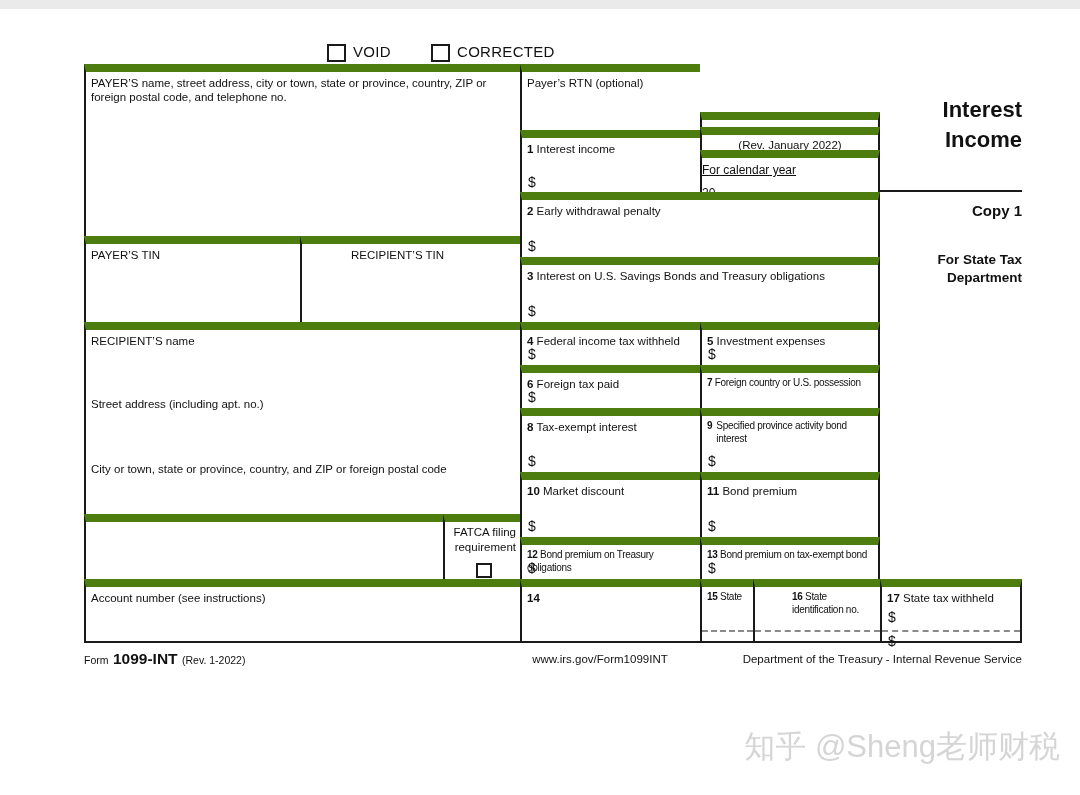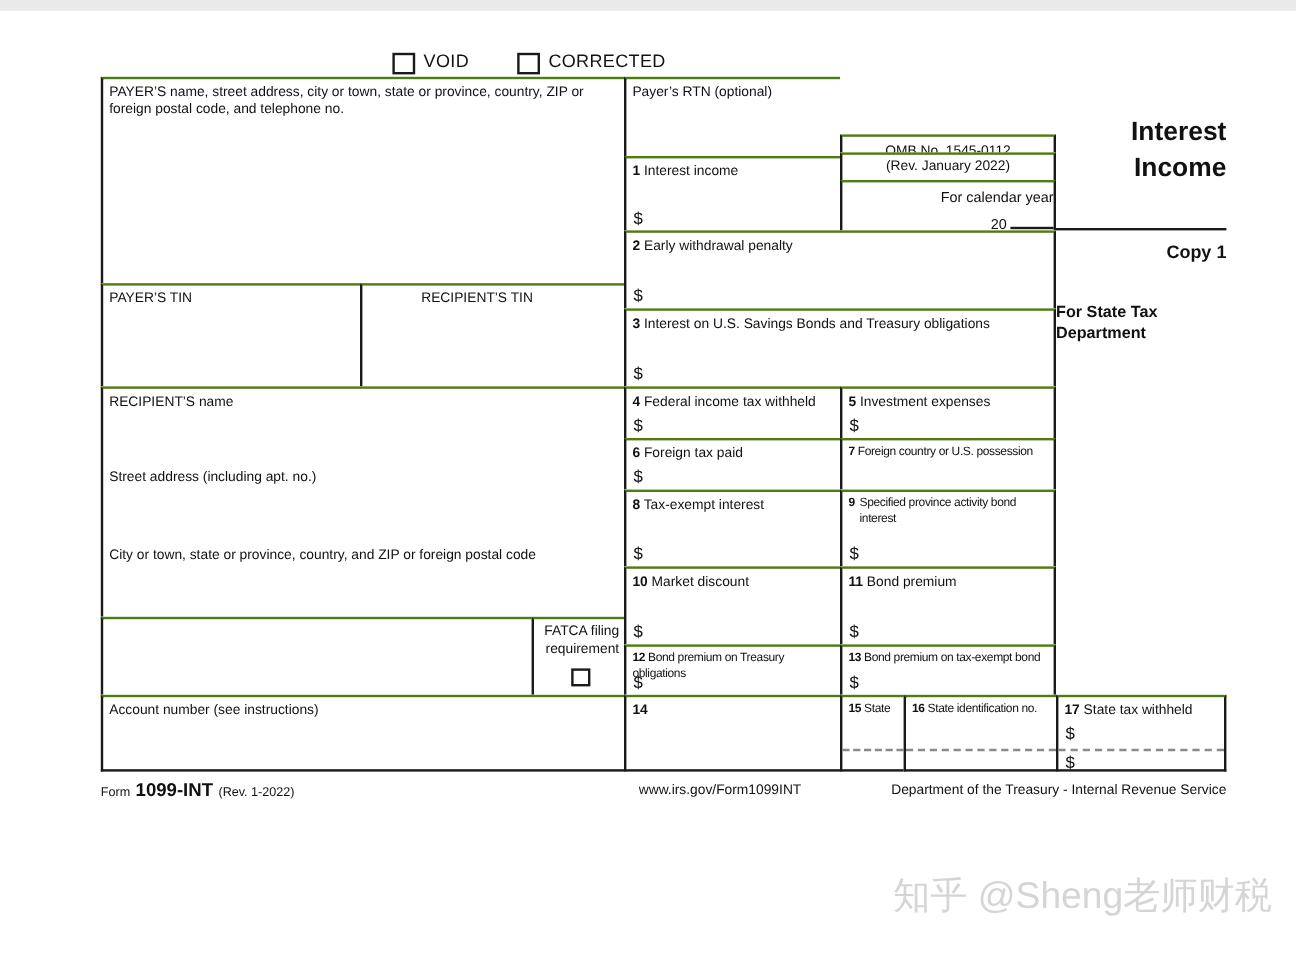--- a/index.html
+++ b/index.html
@@ -1,43 +1,43 @@
 <!DOCTYPE html>
 <html><head>
 <meta charset="utf-8">
 <style>
   html,body{margin:0;padding:0;background:#fff;}
   body{width:1080px;height:795px;font-family:"Liberation Sans",sans-serif;color:#111;}
   .page{position:relative;width:1080px;height:795px;background:#fff;overflow:hidden;}
   .top-strip{position:absolute;left:0;top:0;width:1080px;height:9px;background:#eaeaea;}
   .cell{position:absolute;box-sizing:border-box;background:#fff;}
-  .bt{border-top:2px solid #4d7c0f}
+  .bt{border-top:8px solid #4d7c0f}
   .bl{border-left:2px solid #1a1a1a}
   .br{border-right:2px solid #1a1a1a}
   .bb{border-bottom:2px solid #1a1a1a}
   .lbl{font-size:11.5px;line-height:1.25;padding:4px 5px;}
   .lbl b{font-weight:bold;}
   .lbl.cond{font-size:10px;letter-spacing:-0.3px;}
   .lbl.flex2{display:flex;gap:4px;}
   .lbl.flex2 .ml{display:block;}
   .plain-lbl{position:absolute;font-size:11.5px;line-height:1.3;}
   .dollar{position:absolute;left:6px;bottom:3px;font-size:14px;}
   .checkbox{position:absolute;width:19px;height:18px;border:2px solid #1a1a1a;background:#fff;box-sizing:border-box;}
   .checkbox.small{width:16px;height:15px;}
   .cb-label{position:absolute;font-size:15px;letter-spacing:0.3px;}
   .omb-line{text-align:center;font-size:11.5px;margin-top:6px;}
   .form-title-line{text-align:center;margin-top:7px;}
   .form-word{font-size:10px;}
   .form-num{font-size:20px;font-weight:bold;letter-spacing:0.3px;}
   .center-line{text-align:center;font-size:11.5px;line-height:21px;}
-  .cal-line{text-align:right;font-size:12px;line-height:17px;margin-top:4px;}
+  .cal-line{text-align:left;font-size:12px;line-height:17px;margin-top:4px;text-decoration:underline;}
   .year-blank{display:inline-block;width:36px;height:12px;border-bottom:2px solid #1a1a1a;margin-left:3px;}
   .interest-title{position:absolute;left:880px;top:95px;width:142px;text-align:right;font-weight:bold;font-size:22px;line-height:30px;}
   .copy1{position:absolute;left:880px;top:202px;width:142px;text-align:right;font-weight:bold;font-size:15px;}
-  .for-state{position:absolute;left:880px;top:251px;width:142px;text-align:left;font-weight:bold;font-size:13.5px;line-height:18px;}
+  .for-state{position:absolute;left:880px;top:251px;width:142px;text-align:right;font-weight:bold;font-size:13.5px;line-height:18px;}
   .blockline{display:block;}
   .hline{position:absolute;background:#1a1a1a;}
   .dash{position:absolute;left:0;right:0;border-top:2px dashed #8a8a8a;}
   .fatca-txt{text-align:right;padding:3px 4px 0 0;font-size:11.5px;line-height:1.3;}
   .footer-left{position:absolute;left:84px;top:650px;white-space:nowrap;}
   .f-word{font-size:10.5px;}
   .f-num{font-size:15.5px;font-weight:bold;}
   .f-rev{font-size:10.5px;}
   .footer-url{position:absolute;left:470px;top:653px;width:260px;text-align:center;font-size:11.5px;}
   .footer-agency{position:absolute;left:660px;top:653px;width:362px;text-align:right;font-size:11.5px;}
@@ -170,21 +170,21 @@
 
   <div class="cell bt bl bb" style="left:520px;top:579px;width:180px;height:64px;">
     <div class="lbl flex2">
         <b>14</b>
       </div>
   </div>
   <div class="cell bt bl bb" style="left:700px;top:579px;width:53px;height:64px;">
     <div class="lbl cond"><b>15</b> <span>State</span></div>
     <div class="dash" style="top:43px;"></div>
   </div>
-  <div class="cell bt bl bb" style="left:753px;top:579px;width:127px;height:64px;">
+  <div class="cell bt bl bb" style="left:753px;top:579px;width:127px;height:64px;padding-left:32px;">
     <div class="lbl cond"><b>16</b> <span>State identification no.</span></div>
     <div class="dash" style="top:43px;"></div>
   </div>
   <div class="cell bt bl bb br" style="left:880px;top:579px;width:142px;height:64px;">
     <div class="lbl"><b>17</b> <span>State tax withheld</span></div>
     <div class="d17" style="top:22px;">$</div>
     <div class="dash" style="top:43px;"></div>
     <div class="d17" style="top:46px;">$</div>
   </div>
 

